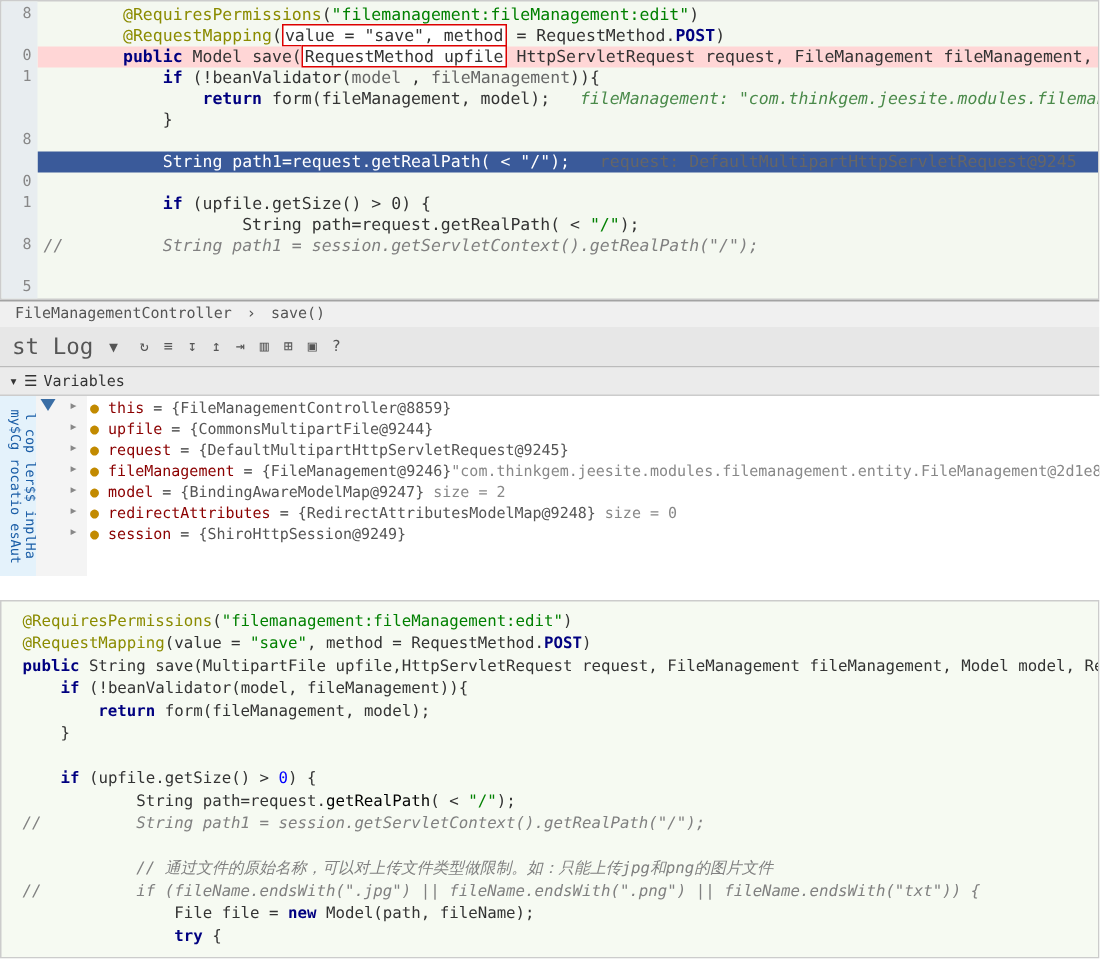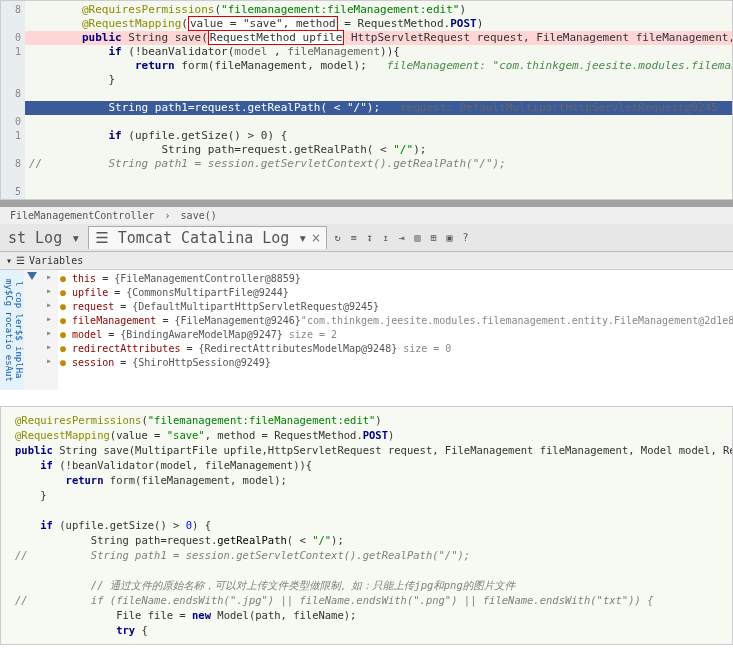--- a/index.html
+++ b/index.html
@@ -17,21 +17,21 @@
   
   .kw { color: #000080; font-weight: bold; }
   .str { color: #008000; }
   .ann { color: #8b8b00; }
   .cmt { color: #808080; font-style: italic; }
   .green-cmt { color: #4a8a4a; font-style: italic; }
   .num { color: #0000ff; }
   .method { color: #000; }
   .param { color: #666; }
   
-  .breadcrumb { background: #f0f0f0; border-top: 7px solid #a3a3a3; padding: 3px 8px; font-size: 10px; color: #555; }
+  .breadcrumb { background: #f0f0f0; border-top: 1px solid #a3a3a3; padding: 3px 8px; font-size: 10px; color: #555; }
   .breadcrumb span { margin: 0 2px; }
   
   
   .tab-bar { background: #e7e7e7; display: flex; align-items: center; padding: 2px; border-bottom: 1px solid #bbb; gap: 2px; }
   .tab { padding: 2px 6px; font-size: 15px; color: #555; }
   .tab.active { background: #f8f8f8; border: 1px solid #aaa; border-bottom: none; }
   .tab .x { margin-left: 4px; color: #888; }
   .tb-icon { width: 16px; height: 16px; display: inline-flex; align-items: center; justify-content: center; font-size: 10px; color: #555; }
   
   .vars-header { background: #ebebeb; padding: 3px 6px; font-size: 10px; border-bottom: 1px solid #ccc; display: flex; align-items: center; gap: 4px; }
@@ -68,42 +68,41 @@
       <div>0</div>
       <div>1</div>
       <div></div>
       <div>8</div>
       <div></div>
       <div>5</div>
     </div>
   <div class="code-area" id="top-code">
       <div class="line">        <span class="ann">@RequiresPermissions</span><span>(</span><span class="str">"filemanagement:fileManagement:edit"</span><span>)</span></div>
       <div class="line">        <span class="ann">@RequestMapping</span><span>(</span><span class="box-red">value = "save", method</span><span> = RequestMethod.</span><span class="kw">POST</span><span>)</span></div>
-      <div class="line err">        <span class="kw">public</span><span> String save(</span><span class="box-red">RequestMethod upfile</span><span> HttpServletRequest request, FileManagement fileManagement, Model model, RedirectAttributes redirectAttributes,HttpSession </span></div>
+      <div class="line err">        <span class="kw">public</span><span> Model save(</span><span class="box-red">RequestMethod upfile</span><span> HttpServletRequest request, FileManagement fileManagement, Model model, RedirectAttributes redirectAttributes,HttpSession </span></div>
       <div class="line">            <span class="kw">if</span><span> (!beanValidator(</span><span class="param">model</span><span> , </span><span class="param">fileManagement</span><span>)){</span></div>
       <div class="line">                <span class="kw">return</span><span> form(fileManagement, model);   </span><span class="green-cmt">fileManagement: "com.thinkgem.jeesite.modules.filemanagement.entity.FileManagement@2d1e82e3[name=待办事项, file=&lt;null&gt;, remarks=待办</span></div>
       <div class="line">            <span>}</span></div>
       <div class="line"><span></span></div>
       <div class="line hl-line">            <span>String path1=request.getRealPath( &lt; "/");   </span><span class="param">request: DefaultMultipartHttpServletRequest@9245</span></div>
       <div class="line"><span></span></div>
       <div class="line">            <span class="kw">if</span><span> (upfile.getSize() </span><span>&gt;</span><span> 0) {</span></div>
       <div class="line">                    <span>String path=request.getRealPath( &lt; </span><span class="str">"/"</span><span>);</span></div>
       <div class="line"><span class="cmt">//          String path1 = session.getServletContext().getRealPath("/");</span></div>
       <div class="line"><span></span></div>
     </div>
 </div>
 <div class="breadcrumb">
   <span>FileManagementController</span>
   <span>›</span>
   <span>save()</span>
 </div>
 
 <div class="tab-bar">
   <span class="tab"><span>st Log</span> <span>▾</span></span>
-  <span class="tab active">☰ <span>Tomcat Catalina Log</span> <span>▾</span><span class="x">×</span></span>
   <span id="tb-icons"><span class="tb-icon">↻</span><span class="tb-icon">≡</span><span class="tb-icon">↧</span><span class="tb-icon">↥</span><span class="tb-icon">⇥</span><span class="tb-icon">▥</span><span class="tb-icon">⊞</span><span class="tb-icon">▣</span><span class="tb-icon">?</span></span>
 </div>
 <div class="vars-header">
   <span>▾</span>
   <span>☰</span>
   <span>Variables</span>
 </div>
 <div class="vars-body">
   <div class="vars-side">l cop ler$$ inplHa my$Cg rocatio esAut</div>
   <div style="width:16px;background:#f4f4f4;display:flex;flex-direction:column;align-items:center;padding-top:2px;">

